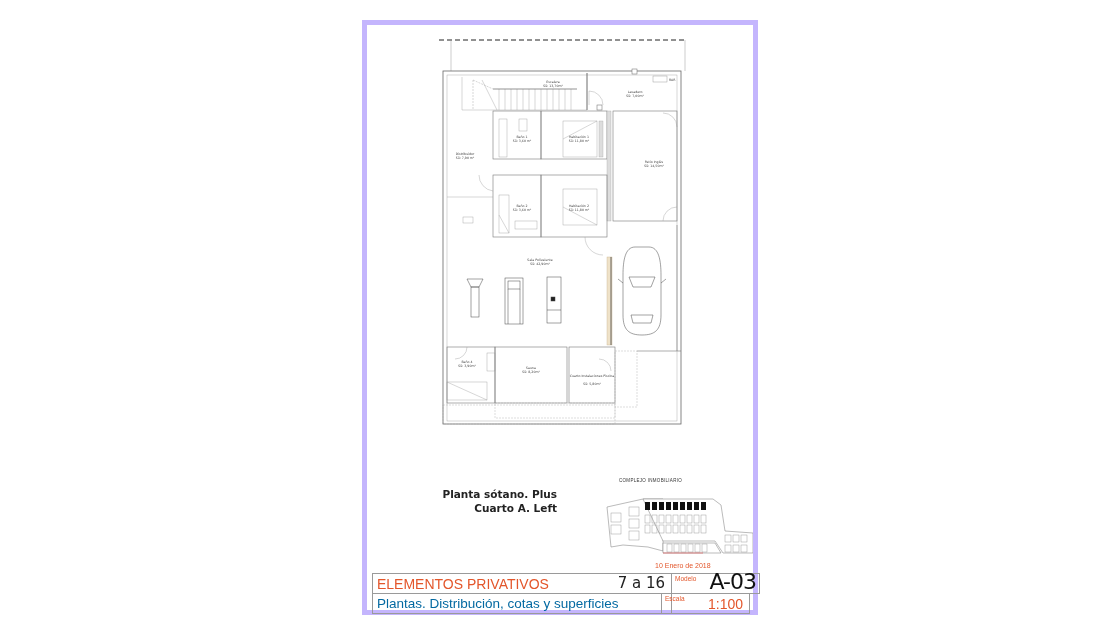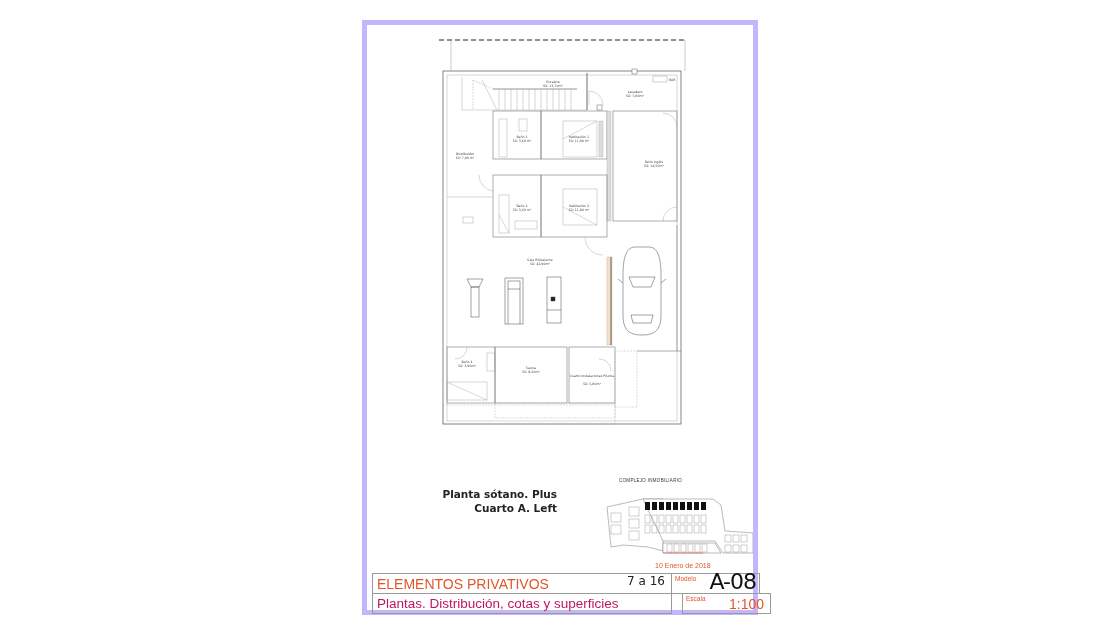--- a/index.html
+++ b/index.html
@@ -7,24 +7,24 @@
   .sheet{position:absolute;left:362px;top:20px;width:396px;height:595px;border:5px solid #c4b5fd;box-sizing:border-box;background:#fff;}
   .plan{position:absolute;left:0;top:0;}
   .caption{position:absolute;left:70px;top:462px;width:120px;text-align:right;font-family:"DejaVu Sans",sans-serif;font-weight:bold;font-size:10.5px;line-height:14px;color:#222;}
   .complex-title{position:absolute;left:252px;top:453px;width:120px;font-size:4.5px;letter-spacing:0.3px;color:#333;}
   .complex-map{position:absolute;left:236px;top:470px;}
   .tb{position:absolute;left:5px;top:548px;width:396px;height:42px;}
   .tb-row{position:absolute;left:0;border:1px solid #9a9a9a;box-sizing:border-box;}
   .tb-title{top:0;width:300px;height:21px;}
   .tb-sub{top:20px;width:300px;height:21px;}
   .tb-title .t{position:absolute;left:4px;top:2px;font-size:14px;color:#e3562b;}
-  .tb-title .n{position:absolute;right:6px;top:0px;font-family:"DejaVu Sans",sans-serif;font-size:12px;color:#222;}
-  .tb-sub .t{position:absolute;left:4px;top:2px;font-size:13.5px;color:#be185d;}
+  .tb-title .n{position:absolute;right:6px;top:0px;font-family:"DejaVu Sans",sans-serif;font-size:15px;color:#222;}
+  .tb-sub .t{position:absolute;left:4px;top:2px;font-size:13.5px;color:#0369a1;}
   .tb-model{left:299px;top:0;width:89px;height:21px;}
-  .tb-scale{left:310px;top:20px;width:89px;height:21px;}
+  .tb-scale{left:289px;top:20px;width:89px;height:21px;}
   .lbl{position:absolute;left:3px;top:1px;font-size:6.5px;color:#e3562b;}
   .model-val{position:absolute;right:3px;top:-5px;font-family:"DejaVu Sans",sans-serif;font-size:22px;color:#111;letter-spacing:-1px;}
   .scale-val{position:absolute;right:6px;top:2px;font-size:14px;color:#e3562b;}
   .date{position:absolute;left:283px;top:-11px;font-size:7px;color:#e3562b;}
   .rl{font-family:"DejaVu Sans",sans-serif;font-size:3.2px;fill:#444;}
 </style>
 </head>
 <body>
 
 <div class="sheet">
@@ -229,20 +229,20 @@
     <div class="date">10 Enero de 2018</div>
     <div class="tb-row tb-title">
       <span class="t">ELEMENTOS PRIVATIVOS</span>
       <span class="n">7 a 16</span>
     </div>
     <div class="tb-row tb-sub">
       <span class="t">Plantas. Distribución, cotas y superficies</span>
     </div>
     <div class="tb-row tb-model">
       <span class="lbl">Modelo</span>
-      <span class="model-val">A-08</span>
+      <span class="model-val">A-03</span>
     </div>
     <div class="tb-row tb-scale">
       <span class="lbl">Escala</span>
       <span class="scale-val">1:100</span>
     </div>
   </div>
 </div>
 
 </body></html>

